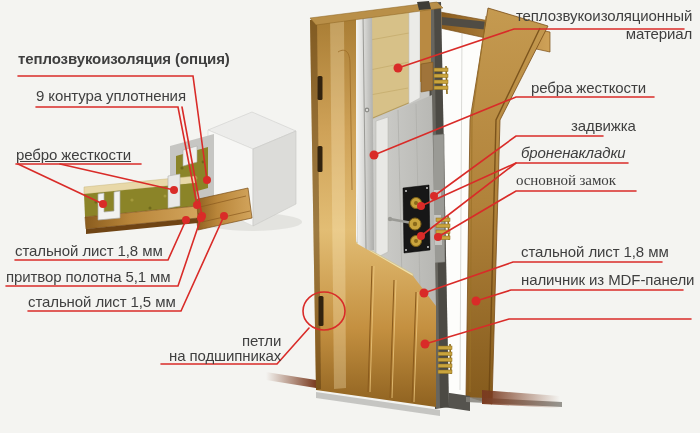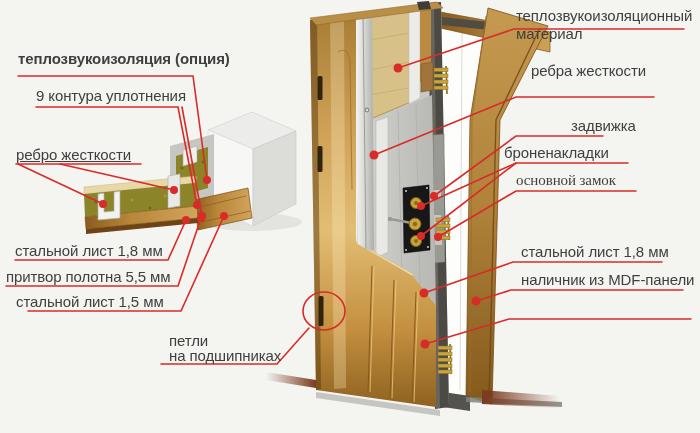--- a/index.html
+++ b/index.html
@@ -1,28 +1,28 @@
 <!DOCTYPE html>
 <html><head>
 <meta charset="utf-8">
 <style>
   html,body{margin:0;padding:0;background:#ddd;}
   #stage{position:relative;width:700px;height:433px;margin:0 auto;background:#f4f4f1;overflow:hidden;
          font-family:"Liberation Sans",sans-serif;}
   #art{position:absolute;left:0;top:0;}
   .lbl{position:absolute;font-size:15px;line-height:18px;color:#3f3f3f;white-space:pre-line;
-       letter-spacing:-0.1px;}
+       letter-spacing:-0.1px;text-align:right;}
   .lbl.tight{line-height:15px;}
   
   #l1{left:18px;top:50px;font-weight:bold;}  #l2{left:36px;top:87px;}  #l3{left:16px;top:146px;text-decoration:underline;}
-  #l4{left:15px;top:242px;} #l5{left:6px;top:268px;}  #l6{left:16px;top:293px;}
+  #l4{left:15px;top:242px;} #l5{left:6px;top:268px;}  #l6{left:28px;top:293px;}
   #l7{left:169px;top:333px;}
   
-  #r1{left:516px;top:7px;}   #r2{left:531px;top:62px;}  #r3{left:533px;top:117px;margin-left:38px;}
-  #r4{left:504px;top:144px;} #r5{left:516px;top:171px;font-family:Liberation Serif, serif;} #r6{left:521px;top:243px;}
+  #r1{left:516px;top:7px;}   #r2{left:531px;top:79px;}  #r3{left:533px;top:117px;margin-left:38px;}
+  #r4{left:521px;top:144px;font-style:italic;} #r5{left:516px;top:171px;font-family:Liberation Serif, serif;} #r6{left:521px;top:243px;}
   #r7{left:521px;top:271px;} #r8{left:521px;top:300px;}
 </style>
 </head>
 <body>
 
 <div id="stage">
 
 <svg id="art" width="700" height="433" viewBox="0 0 700 433">
   <defs>
     <linearGradient id="woodFaceV" x1="0" y1="0" x2="0" y2="1">
@@ -253,21 +253,21 @@
     <circle cx="424" cy="293" r="4.5"></circle>
         <circle cx="476" cy="301" r="4.5"></circle>
         <circle cx="425" cy="344" r="4.5"></circle>
   </g>
 </svg>
 
 <div class="lbl" id="l1">теплозвукоизоляция (опция)</div>
 <div class="lbl" id="l2">9 контура уплотнения</div>
 <div class="lbl" id="l3">ребро жесткости</div>
 <div class="lbl" id="l4">стальной лист 1,8 мм</div>
-<div class="lbl" id="l5">притвор полотна 5,5 мм</div>
+<div class="lbl" id="l5">притвор полотна 5,1 мм</div>
 <div class="lbl" id="l6">стальной лист 1,5 мм</div>
 <div class="lbl tight" id="l7">петли
 на подшипниках</div>
 
 <div class="lbl" id="r1">теплозвукоизоляционный
 материал</div>
 <div class="lbl" id="r2">ребра жесткости</div>
 <div class="lbl" id="r3">задвижка</div>
 <div class="lbl" id="r4">броненакладки</div>
 <div class="lbl" id="r5">основной замок</div>

